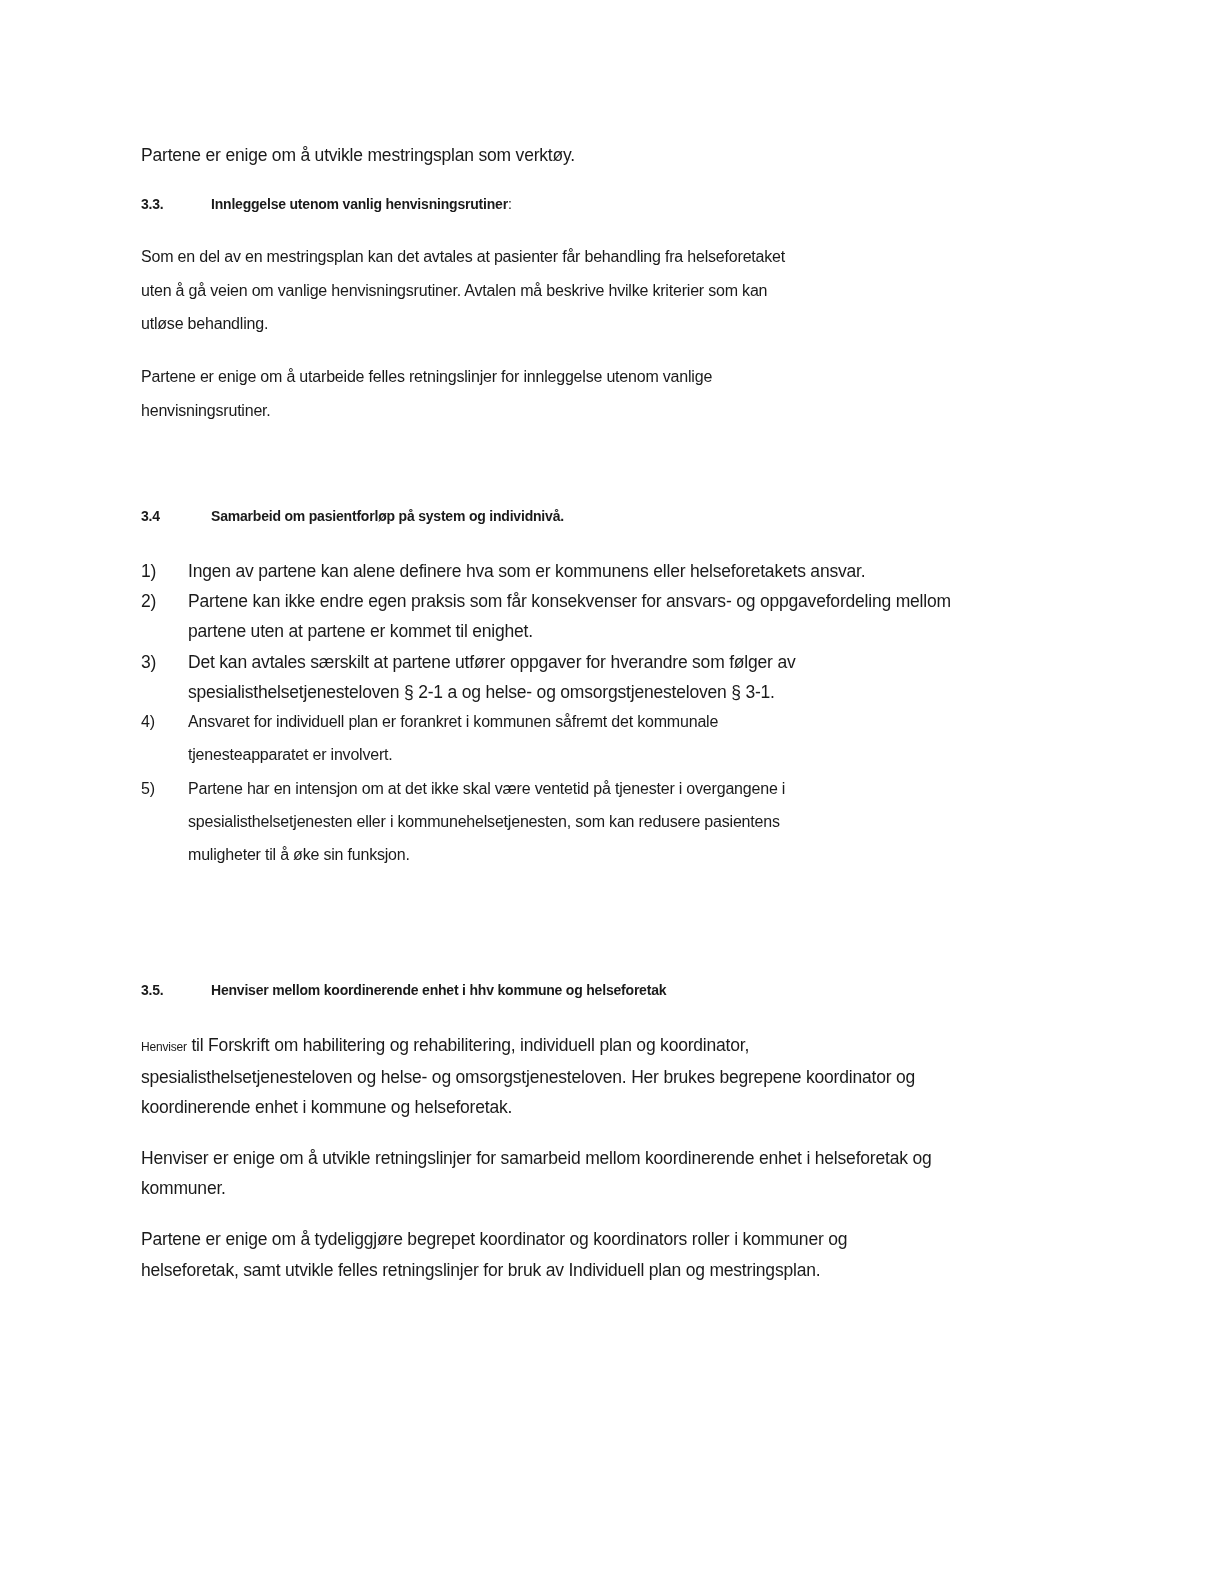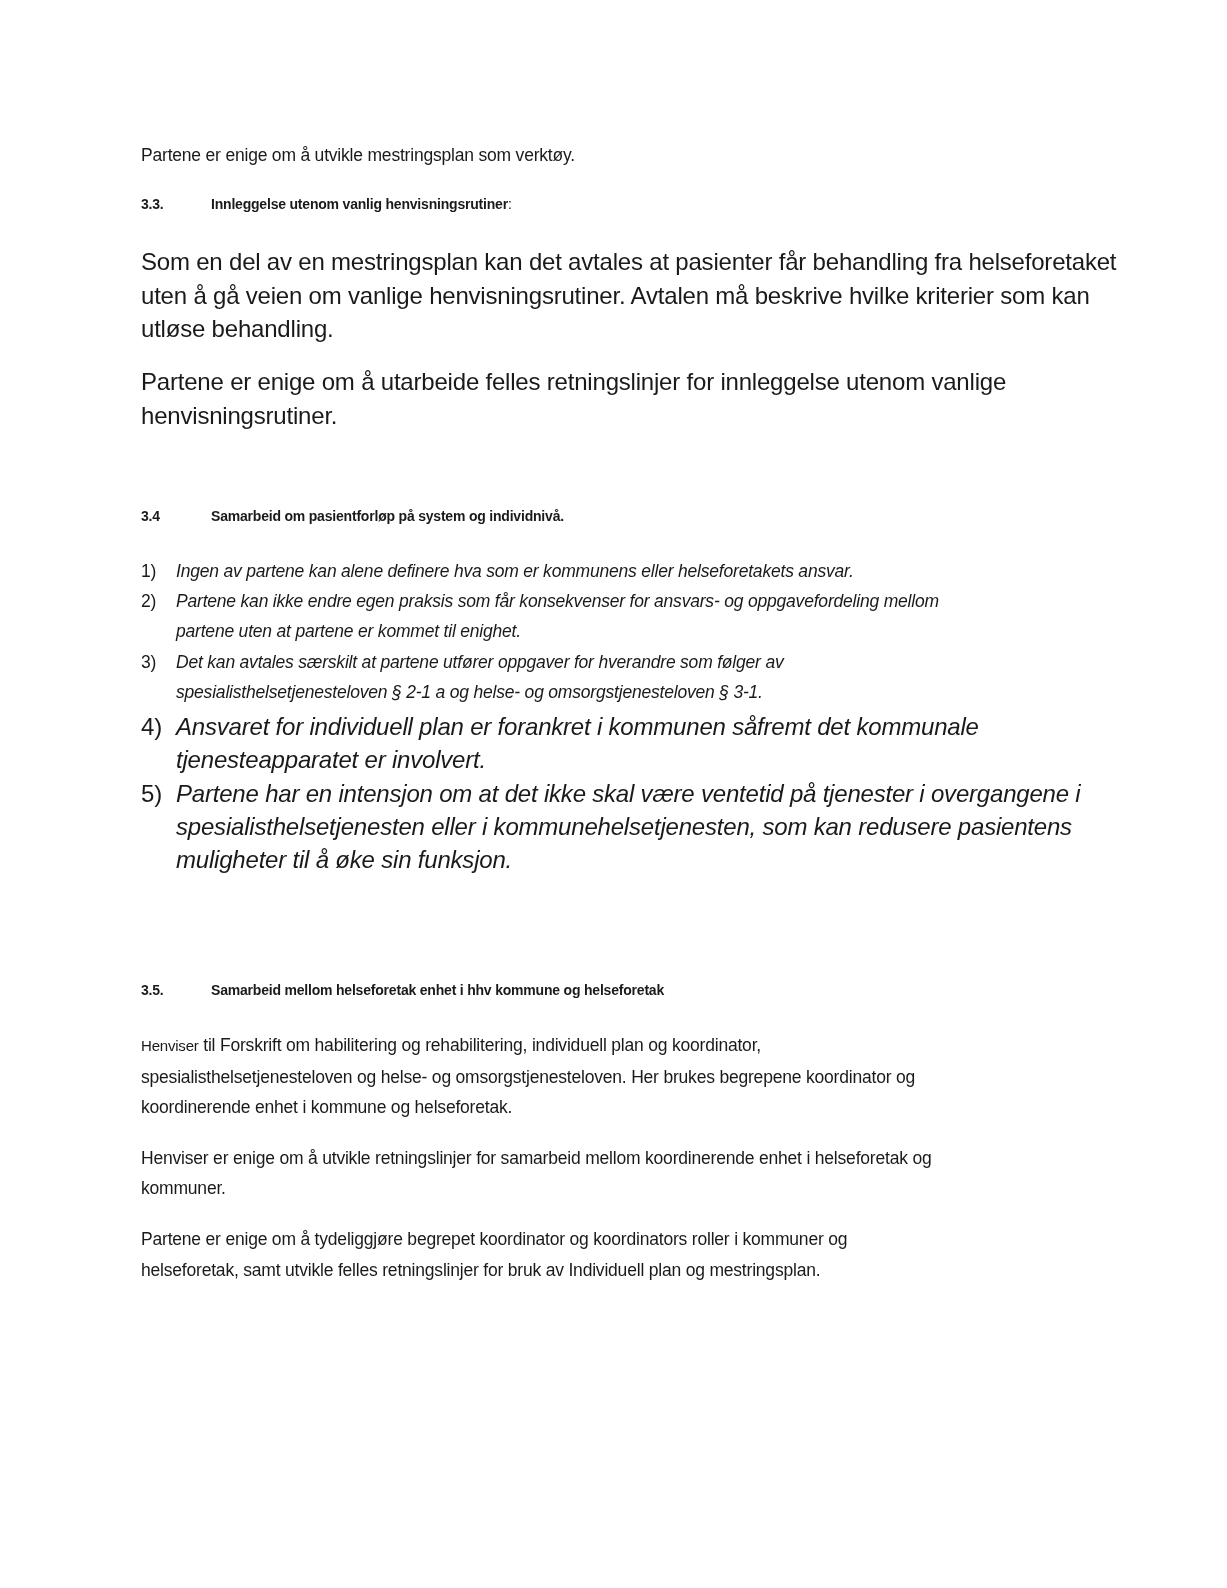--- a/index.html
+++ b/index.html
@@ -1,27 +1,27 @@
 <!DOCTYPE html>
 <html><head>
 <meta charset="utf-8">
 <style>
   html, body { margin: 0; padding: 0; background: #ffffff; }
   body { width: 1227px; height: 1588px; position: relative; overflow: hidden;
          font-family: "Liberation Sans", sans-serif; color: #1a1a1a; }
   .page { position: absolute; left: 0; top: 0; width: 1227px; height: 1348px; }
   .t { position: absolute; left: 141px; white-space: nowrap; }
   .small { font-size: 17.5px; letter-spacing: -0.2px; }
-  .large { font-size: 24px; letter-spacing: -0.2px; }
+  .large { font-size: 16px; letter-spacing: -0.2px; }
   .h { position: absolute; left: 141px; font-weight: bold; font-size: 14px; white-space: nowrap; letter-spacing: -0.2px; }
   .h .num { display: inline-block; width: 70px; }
   .li { position: absolute; left: 141px; white-space: nowrap; letter-spacing: -0.2px; }
   .li .n { position: absolute; left: 0; }
-  .li .c { position: absolute; left: 35px; font-style: italic; }
-  .henv { font-size: 15px; }
+  .li .c { position: absolute; left: 47px; }
+  .henv { font-size: 12px; }
 </style>
 </head>
 <body>
 
 <div class="page">
 
   <div class="t small" style="top:145px">Partene er enige om å utvikle mestringsplan som verktøy.</div>
 
   <div class="h" style="top:196px">
     <span class="num">3.3.</span><span>Innleggelse utenom vanlig henvisningsrutiner</span><span style="font-weight:normal">:</span>
@@ -62,21 +62,21 @@
   </div>
 
   <div class="li large" style="top:780px">
     <span class="n">5)</span>
     <span class="c">Partene har en intensjon om at det ikke skal være ventetid på tjenester i overgangene i</span>
     <span class="c" style="top:33px">spesialisthelsetjenesten eller i kommunehelsetjenesten, som kan redusere pasientens</span>
     <span class="c" style="top:66px">muligheter til å øke sin funksjon.</span>
   </div>
 
   <div class="h" style="top:982px">
-    <span class="num">3.5.</span><span>Samarbeid mellom helseforetak enhet i hhv kommune og helseforetak</span>
+    <span class="num">3.5.</span><span>Henviser mellom koordinerende enhet i hhv kommune og helseforetak</span>
   </div>
 
   <div class="t small" style="top:1035px">
     <span class="henv">Henviser</span><span> til Forskrift om habilitering og rehabilitering, individuell plan og koordinator,</span>
   </div>
   <div class="t small" style="top:1067px">spesialisthelsetjenesteloven og helse- og omsorgstjenesteloven. Her brukes begrepene koordinator og</div>
   <div class="t small" style="top:1097px">koordinerende enhet i kommune og helseforetak.</div>
 
   <div class="t small" style="top:1148px">Henviser er enige om å utvikle retningslinjer for samarbeid mellom koordinerende enhet i helseforetak og</div>
   <div class="t small" style="top:1178px">kommuner.</div>

